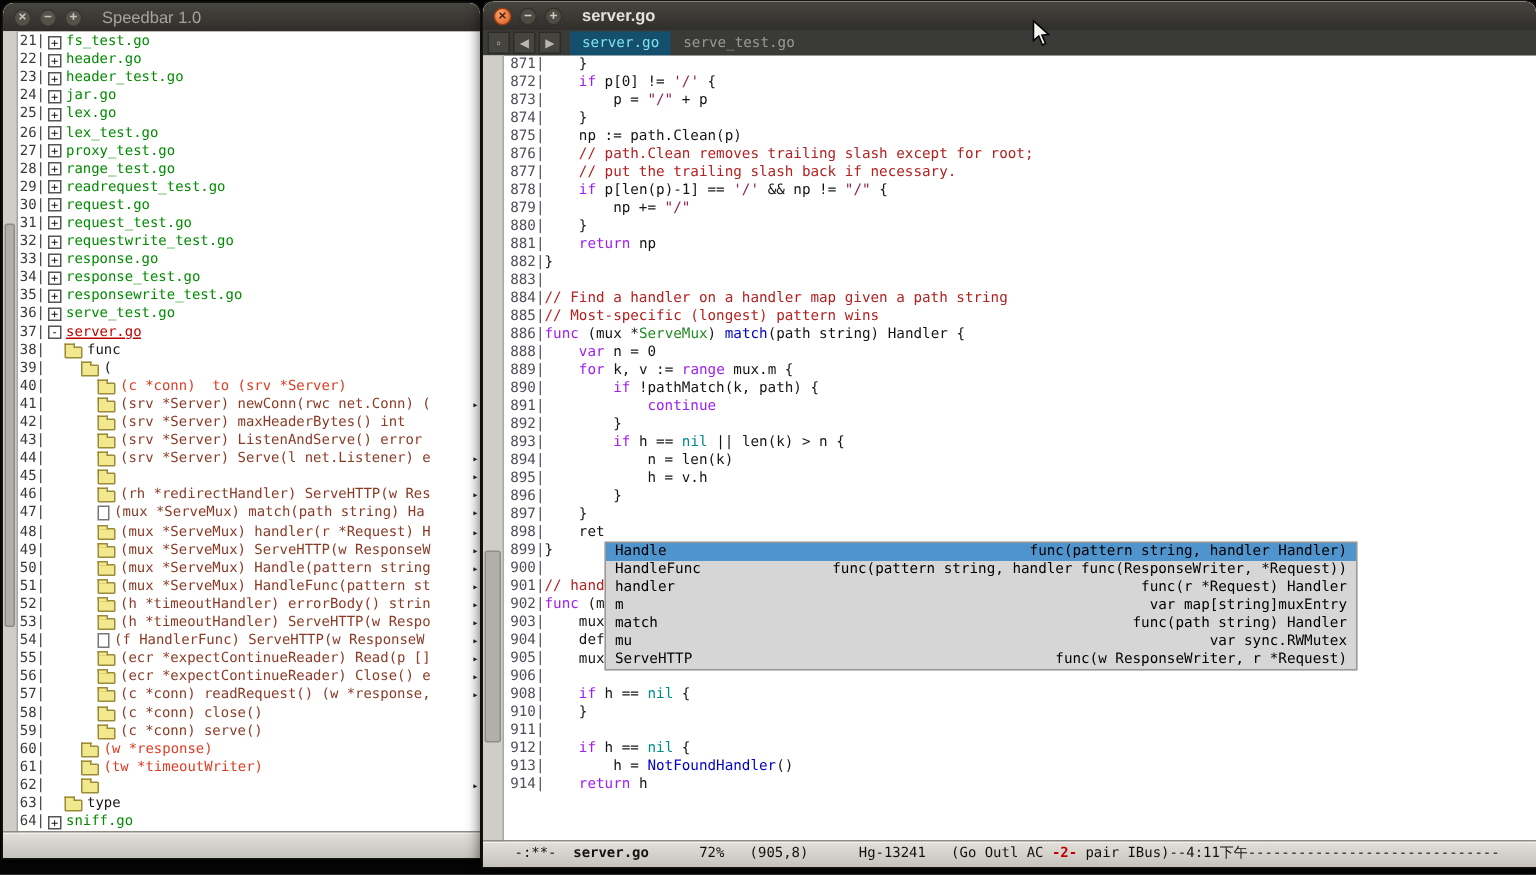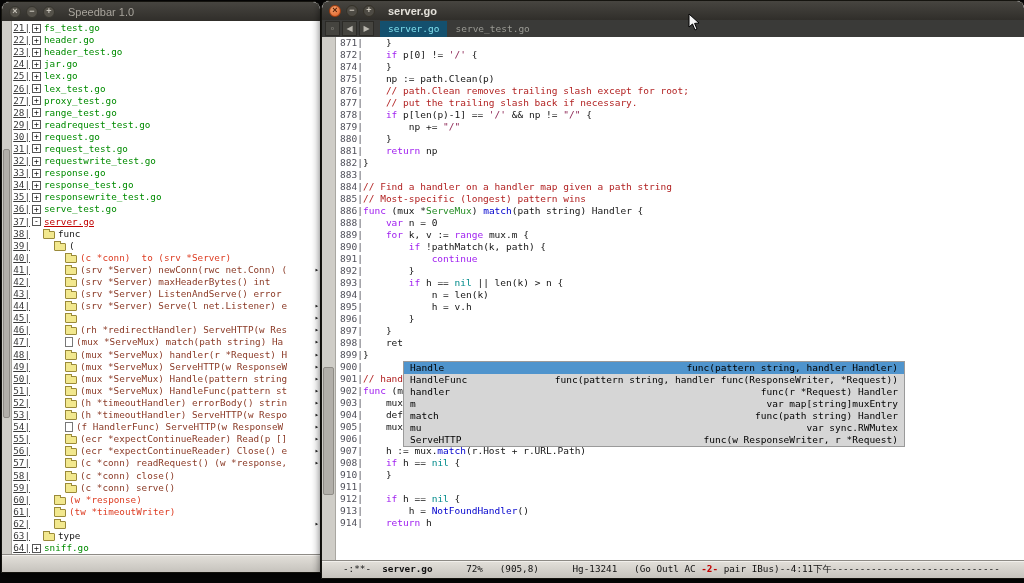--- a/index.html
+++ b/index.html
@@ -15,21 +15,21 @@
   .ttl{font:11px "Liberation Sans",sans-serif;color:#a8a49c;margin-left:8px;}
   .ttl.focus{color:#e4e1da;font-weight:700;}
   
   .sb-body{position:absolute;top:19px;bottom:17px;left:0;right:0;display:flex;background:#fff;}
   .sbar{background:#cfcdc7;position:relative;flex:none;}
   .sb-sbar{width:9px;border-right:1px solid #a9a7a1;}
   .thumb{position:absolute;left:1px;right:1px;background:#b2afa9;border:1px solid #8f8c86;border-radius:2px;}
   .sb-thumb{top:24%;height:50%;}
   .sb-tree{flex:1;overflow:hidden;padding-top:1px;font:9.3px/12px "DejaVu Sans Mono",monospace;}
   .sb-row{display:flex;align-items:center;height:12.1px;white-space:pre;overflow:hidden;}
-  .lnum{width:18px;flex:none;text-align:right;color:#3a3a3a;text-decoration:underline;}
+  .lnum{width:18px;flex:none;text-align:right;color:#3a3a3a;}
   .indent{flex:none;display:inline-block;height:1px;}
   .sb-ic{flex:none;margin:0 3px 0 2px;box-sizing:border-box;}
   .ic-plus,.ic-minus{width:9px;height:9px;border:1px solid #555;background:#fff;color:#111;font:8px/7px "DejaVu Sans Mono",monospace;text-align:center;}
   .ic-folder{width:12px;height:8px;background:#f2e88e;border:1px solid #9a8a3a;border-radius:1px;position:relative;margin-top:2px;}
   .ic-folder::before{content:"";position:absolute;top:-3px;left:-1px;width:5px;height:2px;background:#f2e88e;border:1px solid #9a8a3a;border-bottom:none;}
   .ic-page{width:8px;height:10px;background:#fff;border:1px solid #777;}
   .sb-lab{white-space:pre;overflow:hidden;}
   .st-file{color:var(--file_green);}
   .st-sel{color:var(--selected_file);text-decoration:underline;}
   .st-tag{color:var(--tag_brown);}
@@ -152,20 +152,21 @@
         </span>
     </div>
     <div class="ed-body">
       <div class="sbar ed-sbar">
         <div class="thumb ed-thumb"></div>
       </div>
       <div class="code-wrap">
         <div id="code-lines">
             <div class="code-line"><span class="gut">871|</span><span class="lbody"><span class="seg-d">    }</span></span></div>
             <div class="code-line"><span class="gut">872|</span><span class="lbody"><span class="seg-d">    </span><span class="seg-k">if</span><span class="seg-d"> p[0] != </span><span class="seg-s">'/'</span><span class="seg-d"> {</span></span></div>
+            <div class="code-line"><span class="gut">873|</span><span class="lbody"><span class="seg-d">        p = </span><span class="seg-s">"/"</span><span class="seg-d"> + p</span></span></div>
             <div class="code-line"><span class="gut">874|</span><span class="lbody"><span class="seg-d">    }</span></span></div>
             <div class="code-line"><span class="gut">875|</span><span class="lbody"><span class="seg-d">    np := path.Clean(p)</span></span></div>
             <div class="code-line"><span class="gut">876|</span><span class="lbody"><span class="seg-c">    // path.Clean removes trailing slash except for root;</span></span></div>
             <div class="code-line"><span class="gut">877|</span><span class="lbody"><span class="seg-c">    // put the trailing slash back if necessary.</span></span></div>
             <div class="code-line"><span class="gut">878|</span><span class="lbody"><span class="seg-d">    </span><span class="seg-k">if</span><span class="seg-d"> p[len(p)-1] == </span><span class="seg-s">'/'</span><span class="seg-d"> &amp;&amp; np != </span><span class="seg-s">"/"</span><span class="seg-d"> {</span></span></div>
             <div class="code-line"><span class="gut">879|</span><span class="lbody"><span class="seg-d">        np += </span><span class="seg-s">"/"</span></span></div>
             <div class="code-line"><span class="gut">880|</span><span class="lbody"><span class="seg-d">    }</span></span></div>
             <div class="code-line"><span class="gut">881|</span><span class="lbody"><span class="seg-d">    </span><span class="seg-k">return</span><span class="seg-d"> np</span></span></div>
             <div class="code-line"><span class="gut">882|</span><span class="lbody"><span class="seg-d">}</span></span></div>
             <div class="code-line"><span class="gut">883|</span><span class="lbody"></span></div>
@@ -184,21 +185,20 @@
             <div class="code-line"><span class="gut">897|</span><span class="lbody"><span class="seg-d">    }</span></span></div>
             <div class="code-line"><span class="gut">898|</span><span class="lbody"><span class="seg-d">    ret</span></span></div>
             <div class="code-line"><span class="gut">899|</span><span class="lbody"><span class="seg-d">}</span></span></div>
             <div class="code-line"><span class="gut">900|</span><span class="lbody"></span></div>
             <div class="code-line"><span class="gut">901|</span><span class="lbody"><span class="seg-c">// hand</span></span></div>
             <div class="code-line"><span class="gut">902|</span><span class="lbody"><span class="seg-k">func</span><span class="seg-d"> (m</span></span></div>
             <div class="code-line"><span class="gut">903|</span><span class="lbody"><span class="seg-d">    mux</span></span></div>
             <div class="code-line"><span class="gut">904|</span><span class="lbody"><span class="seg-d">    def</span></span></div>
             <div class="code-line"><span class="gut">905|</span><span class="lbody"><span class="seg-d">    mux.</span><span class="cursor"></span></span></div>
             <div class="code-line"><span class="gut">906|</span></div>
-            <div class="code-line"><span class="gut">907|</span><span class="lbody"><span class="seg-d">    h := mux.</span><span class="seg-f">match</span><span class="seg-d">(r.Host + r.URL.Path)</span></span></div>
             <div class="code-line"><span class="gut">908|</span><span class="lbody"><span class="seg-d">    </span><span class="seg-k">if</span><span class="seg-d"> h == </span><span class="seg-n">nil</span><span class="seg-d"> {</span></span></div>
             <div class="code-line"><span class="gut">910|</span><span class="lbody"><span class="seg-d">    }</span></span></div>
             <div class="code-line"><span class="gut">911|</span><span class="lbody"></span></div>
             <div class="code-line"><span class="gut">912|</span><span class="lbody"><span class="seg-d">    </span><span class="seg-k">if</span><span class="seg-d"> h == </span><span class="seg-n">nil</span><span class="seg-d"> {</span></span></div>
             <div class="code-line"><span class="gut">913|</span><span class="lbody"><span class="seg-d">        h = </span><span class="seg-f">NotFoundHandler</span><span class="seg-d">()</span></span></div>
             <div class="code-line"><span class="gut">914|</span><span class="lbody"><span class="seg-d">    </span><span class="seg-k">return</span><span class="seg-d"> h</span></span></div>
           </div>
         <div class="ac-popup">
             <div class="ac-row sel"><span>Handle</span><span>func(pattern string, handler Handler)</span></div>
             <div class="ac-row"><span>HandleFunc</span><span>func(pattern string, handler func(ResponseWriter, *Request))</span></div>

